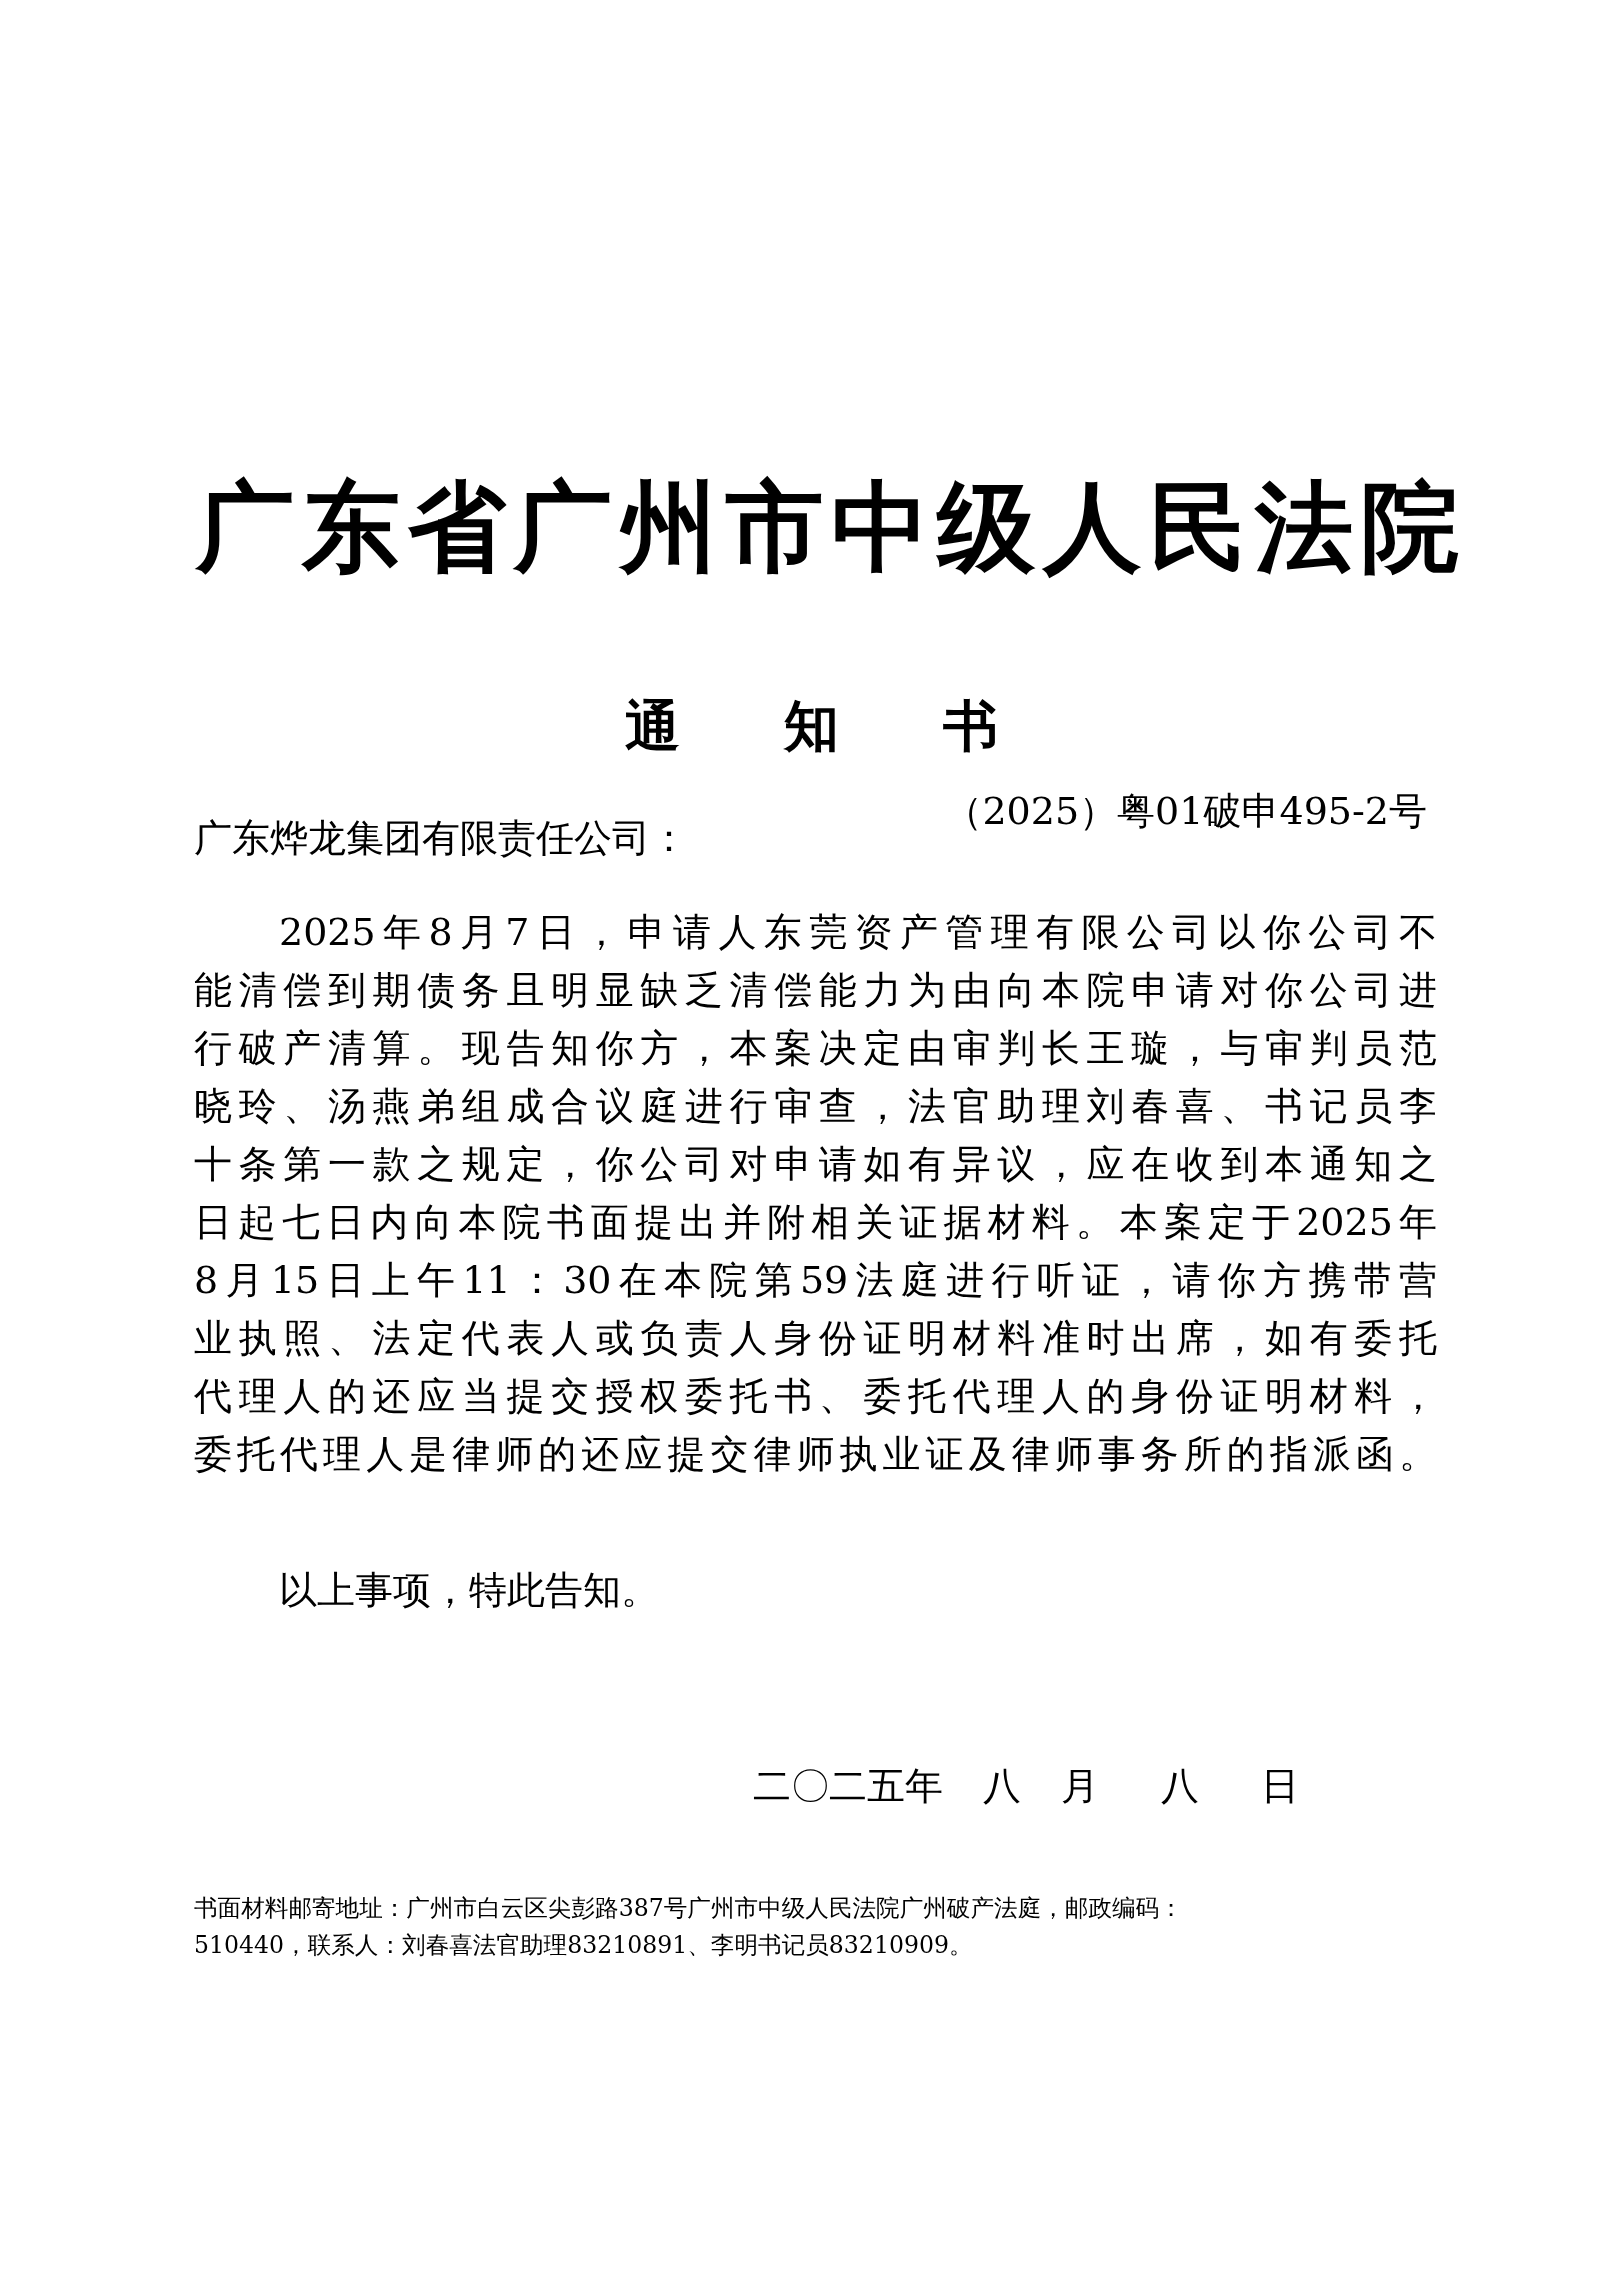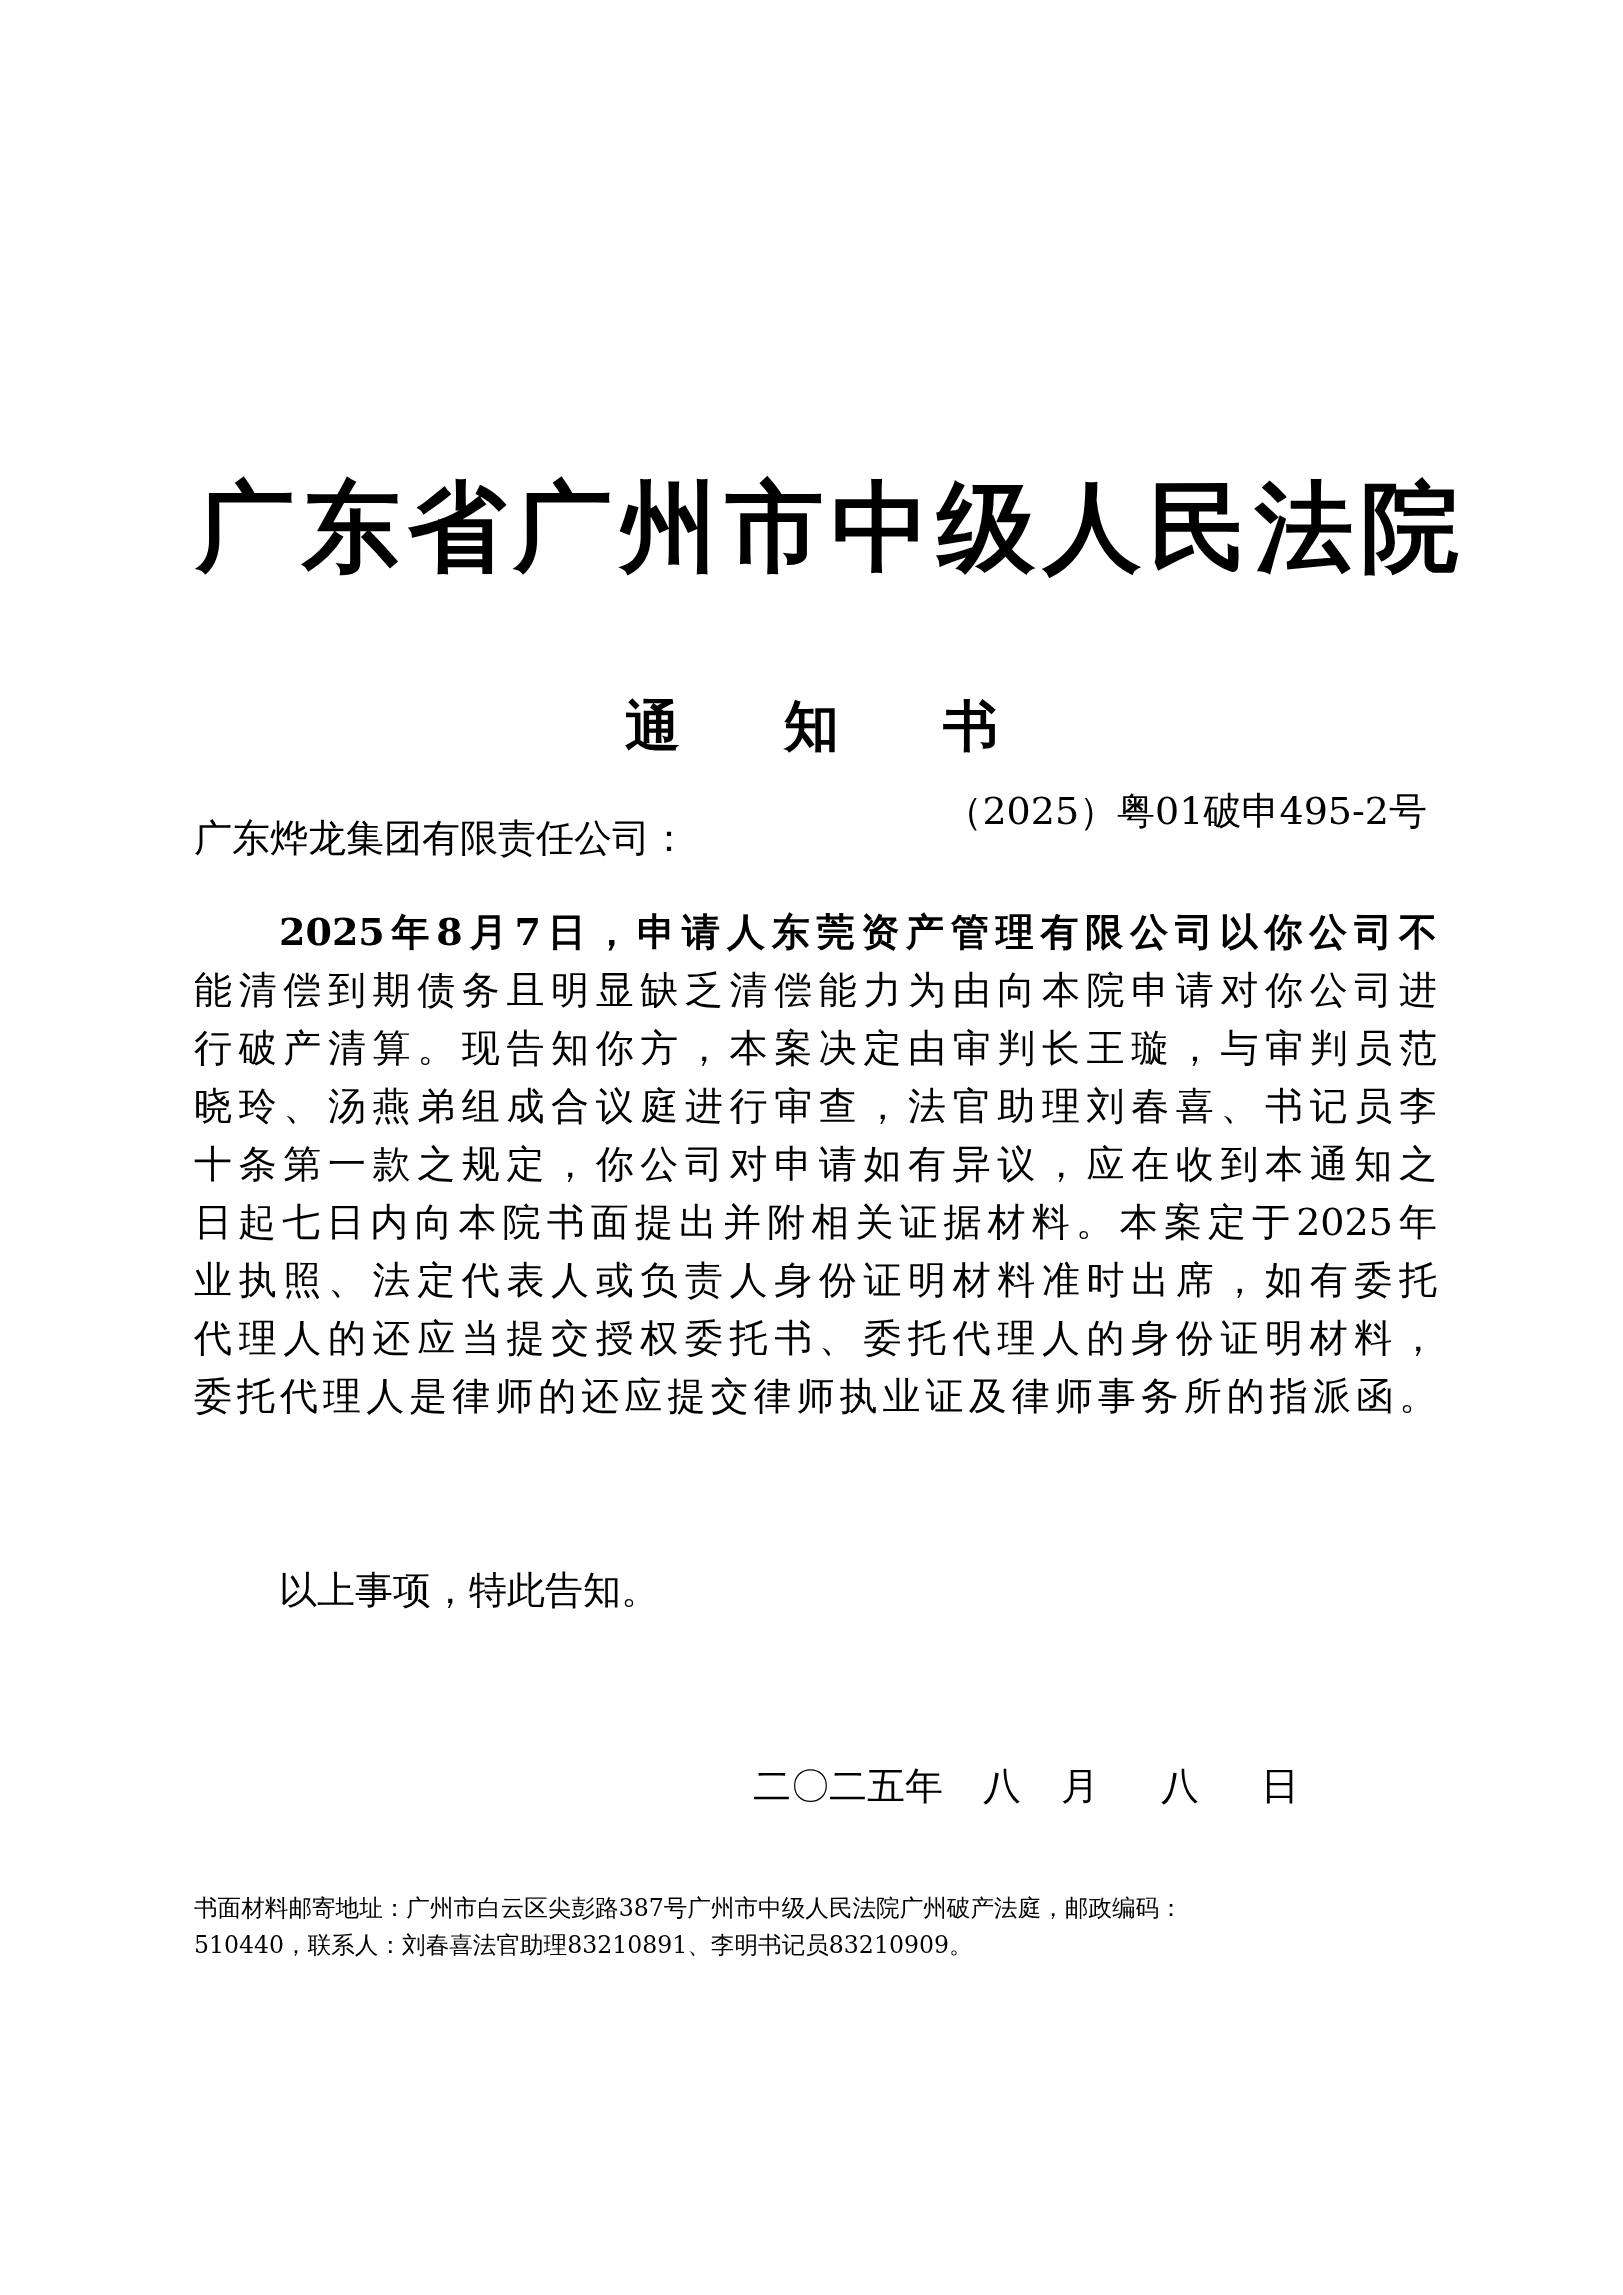--- a/index.html
+++ b/index.html
@@ -8,21 +8,21 @@
   .court-name { position:absolute; left:196px; top:468px; width:1243px; 
     color:#000000; font-size:98px; font-weight:bold; letter-spacing:7.9px; line-height:118px;
     font-family:Liberation Sans, sans-serif; white-space:nowrap; }
   .doc-title { position:absolute; left:0; top:690px; width:1623px; text-align:center;
     font-size:55px; font-weight:bold; line-height:72px; }
   .doc-title span { display:inline-block; margin:0 52px; }
   .case-no { position:absolute; right:196px; top:785px; font-size:38px; line-height:52px; white-space:nowrap; }
   .recipient { position:absolute; left:194px; top:812px; font-size:38px; line-height:52px; white-space:nowrap; }
   .body { position:absolute; left:194px; top:903px; width:1243px; font-size:38px; }
   .line { height:58px; line-height:58px; white-space:nowrap; text-align:justify; text-align-last:justify; }
-  .indent { padding-left:85px;font-weight:bold; }
+  .indent { padding-left:85px; }
   .closing { position:absolute; left:279px; top:1564px; font-size:38px; line-height:52px; white-space:nowrap; }
   .date { position:absolute; left:730px; top:1760px; font-size:38px; line-height:52px; white-space:nowrap; }
   .date span { display:inline-block; margin-right:17px;margin-left:23px; }
   .date span.gap { margin-right:39px; }
   .footer-note { position:absolute; left:194px; top:1890px; width:1243px; font-size:23.6px; line-height:37px; }
   .footer-note div { white-space:nowrap; }
 </style>
 </head>
 <body>
 
@@ -36,20 +36,21 @@
 
 <div class="recipient">广东烨龙集团有限责任公司：</div>
 
 <div class="body">
   <div class="line indent">2025年8月7日，申请人东莞资产管理有限公司以你公司不</div>
   <div class="line">能清偿到期债务且明显缺乏清偿能力为由向本院申请对你公司进</div>
   <div class="line">行破产清算。现告知你方，本案决定由审判长王璇，与审判员范</div>
   <div class="line">晓玲、汤燕弟组成合议庭进行审查，法官助理刘春喜、书记员李</div>
   <div class="line">十条第一款之规定，你公司对申请如有异议，应在收到本通知之</div>
   <div class="line">日起七日内向本院书面提出并附相关证据材料。本案定于2025年</div>
+  <div class="line">8月15日上午11：30在本院第59法庭进行听证，请你方携带营</div>
   <div class="line">业执照、法定代表人或负责人身份证明材料准时出席，如有委托</div>
   <div class="line">代理人的还应当提交授权委托书、委托代理人的身份证明材料，</div>
   <div class="line">委托代理人是律师的还应提交律师执业证及律师事务所的指派函。</div>
 </div>
 
 <div class="closing">以上事项，特此告知。</div>
 
 <div class="date">
   <span>二〇二五年</span><span>八</span><span class="gap">月</span><span class="gap">八</span><span>日</span>
 </div>

